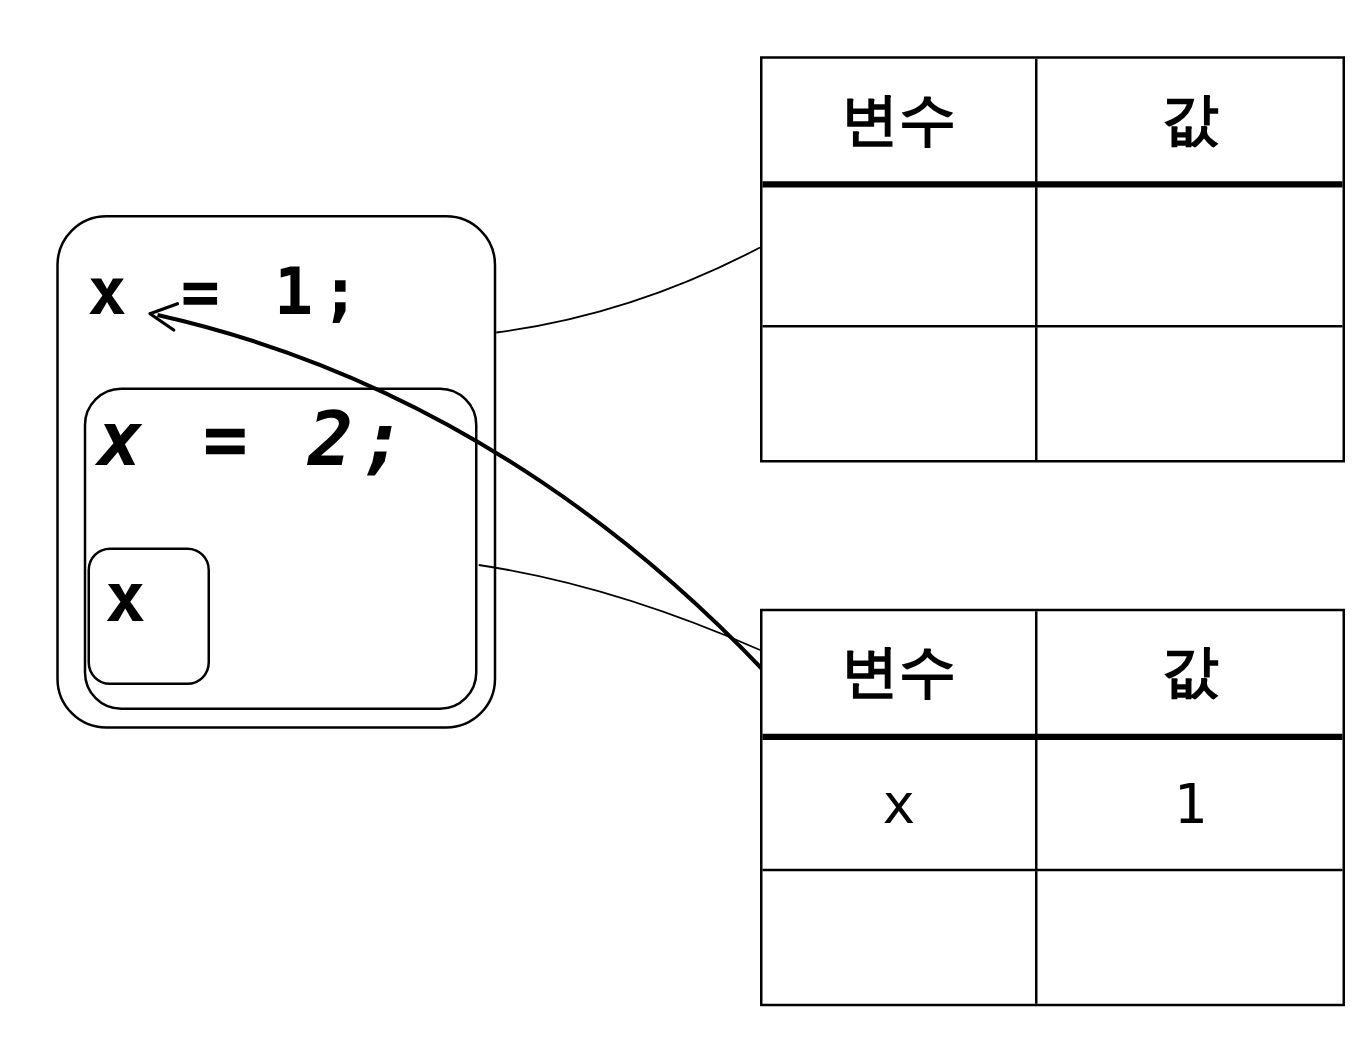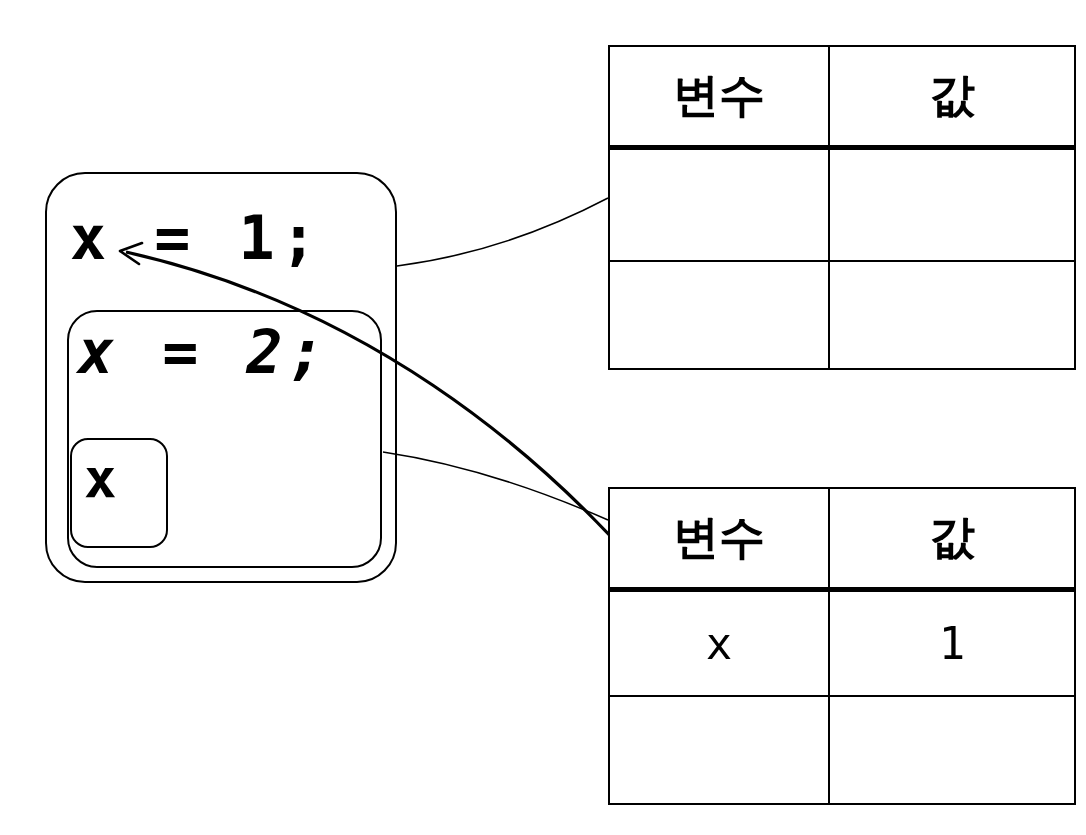--- a/index.html
+++ b/index.html
@@ -37,21 +37,21 @@
   .scope.xbox  { left: 70px;  top: 438px; width: 98px;  height: 110px; border-radius: 18px; }
 
   
   .code {
     position: absolute;
     font-family: "DejaVu Sans Mono", monospace;
     font-weight: bold;
     white-space: pre;
     line-height: 1;
   }
-  .code.line1 { left: 70px; top: 208px; font-size: 60px; letter-spacing: 6px; }
+  .code.line1 { left: 70px; top: 208px; font-size: 52px; letter-spacing: 6px; }
   .code.line2 { left: 78px; top: 322px; font-size: 60px; letter-spacing: 6px; font-style: italic; }
   .code.xsmall { left: 84px; top: 452px; font-size: 54px; }
 
   
   .vtable {
     position: absolute;
     display: grid;
     grid-template-columns: 218px 1fr;
     border: 2px solid #000;
     background: #ffffff;

